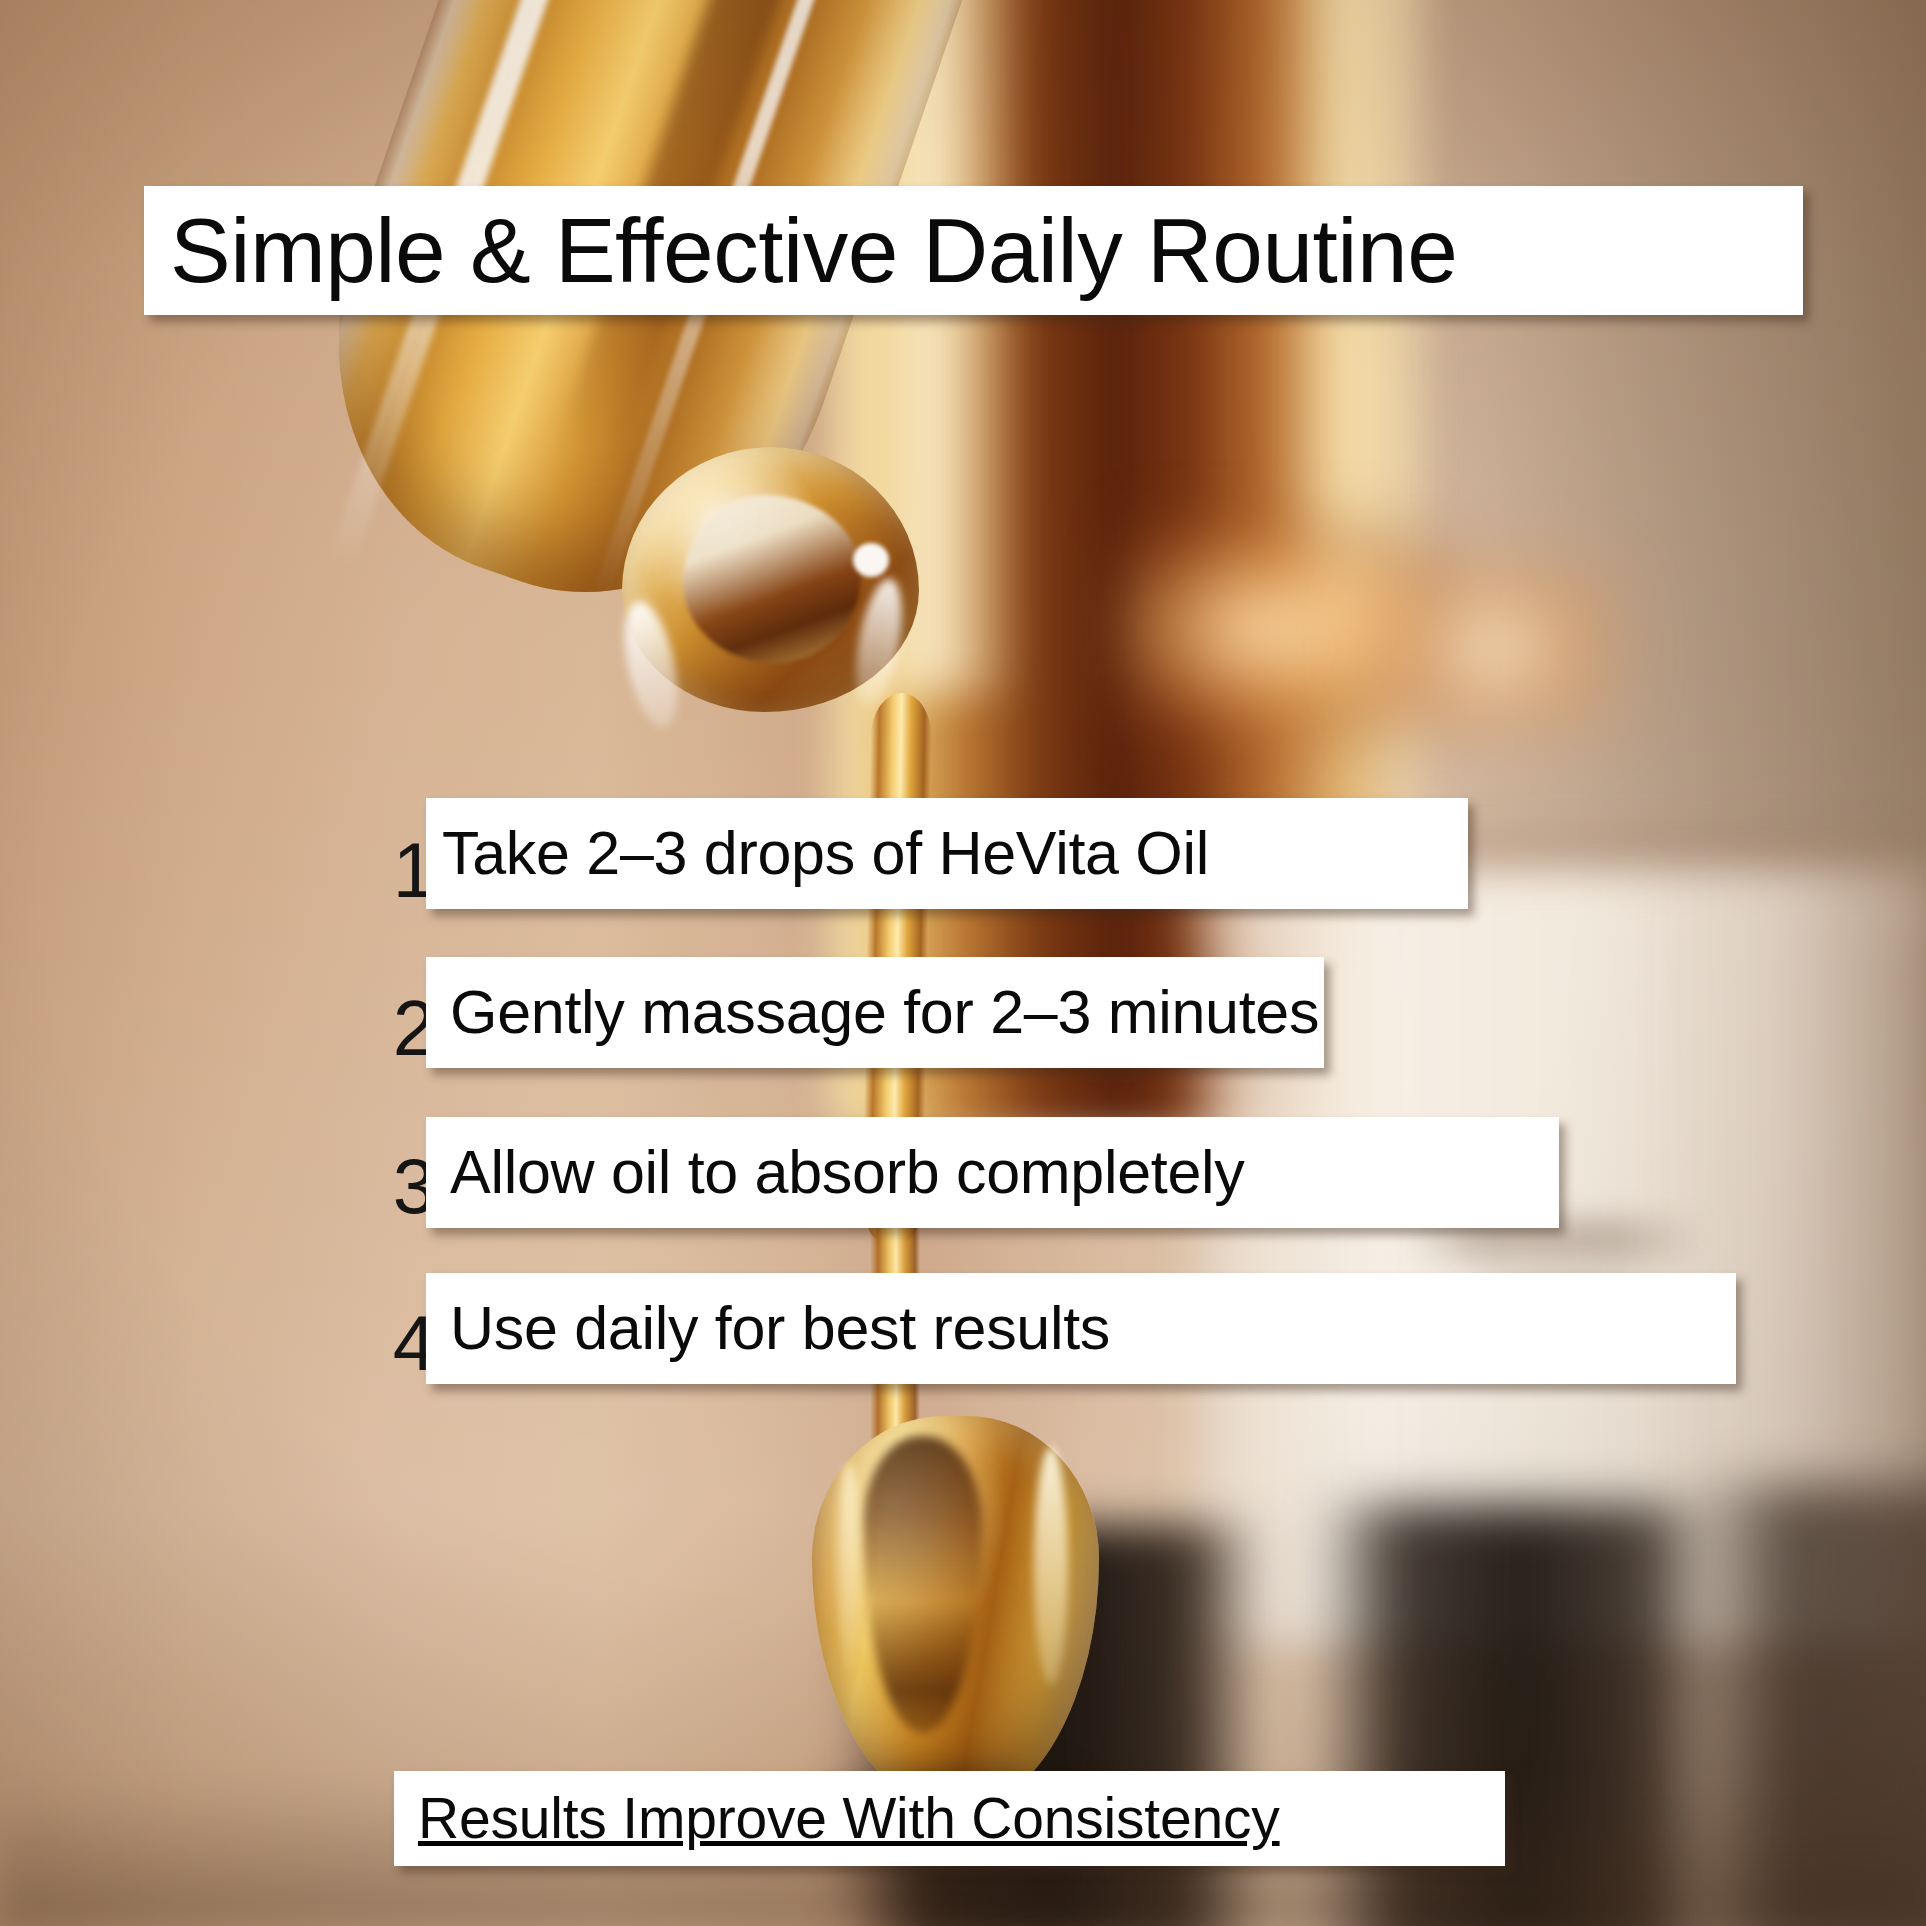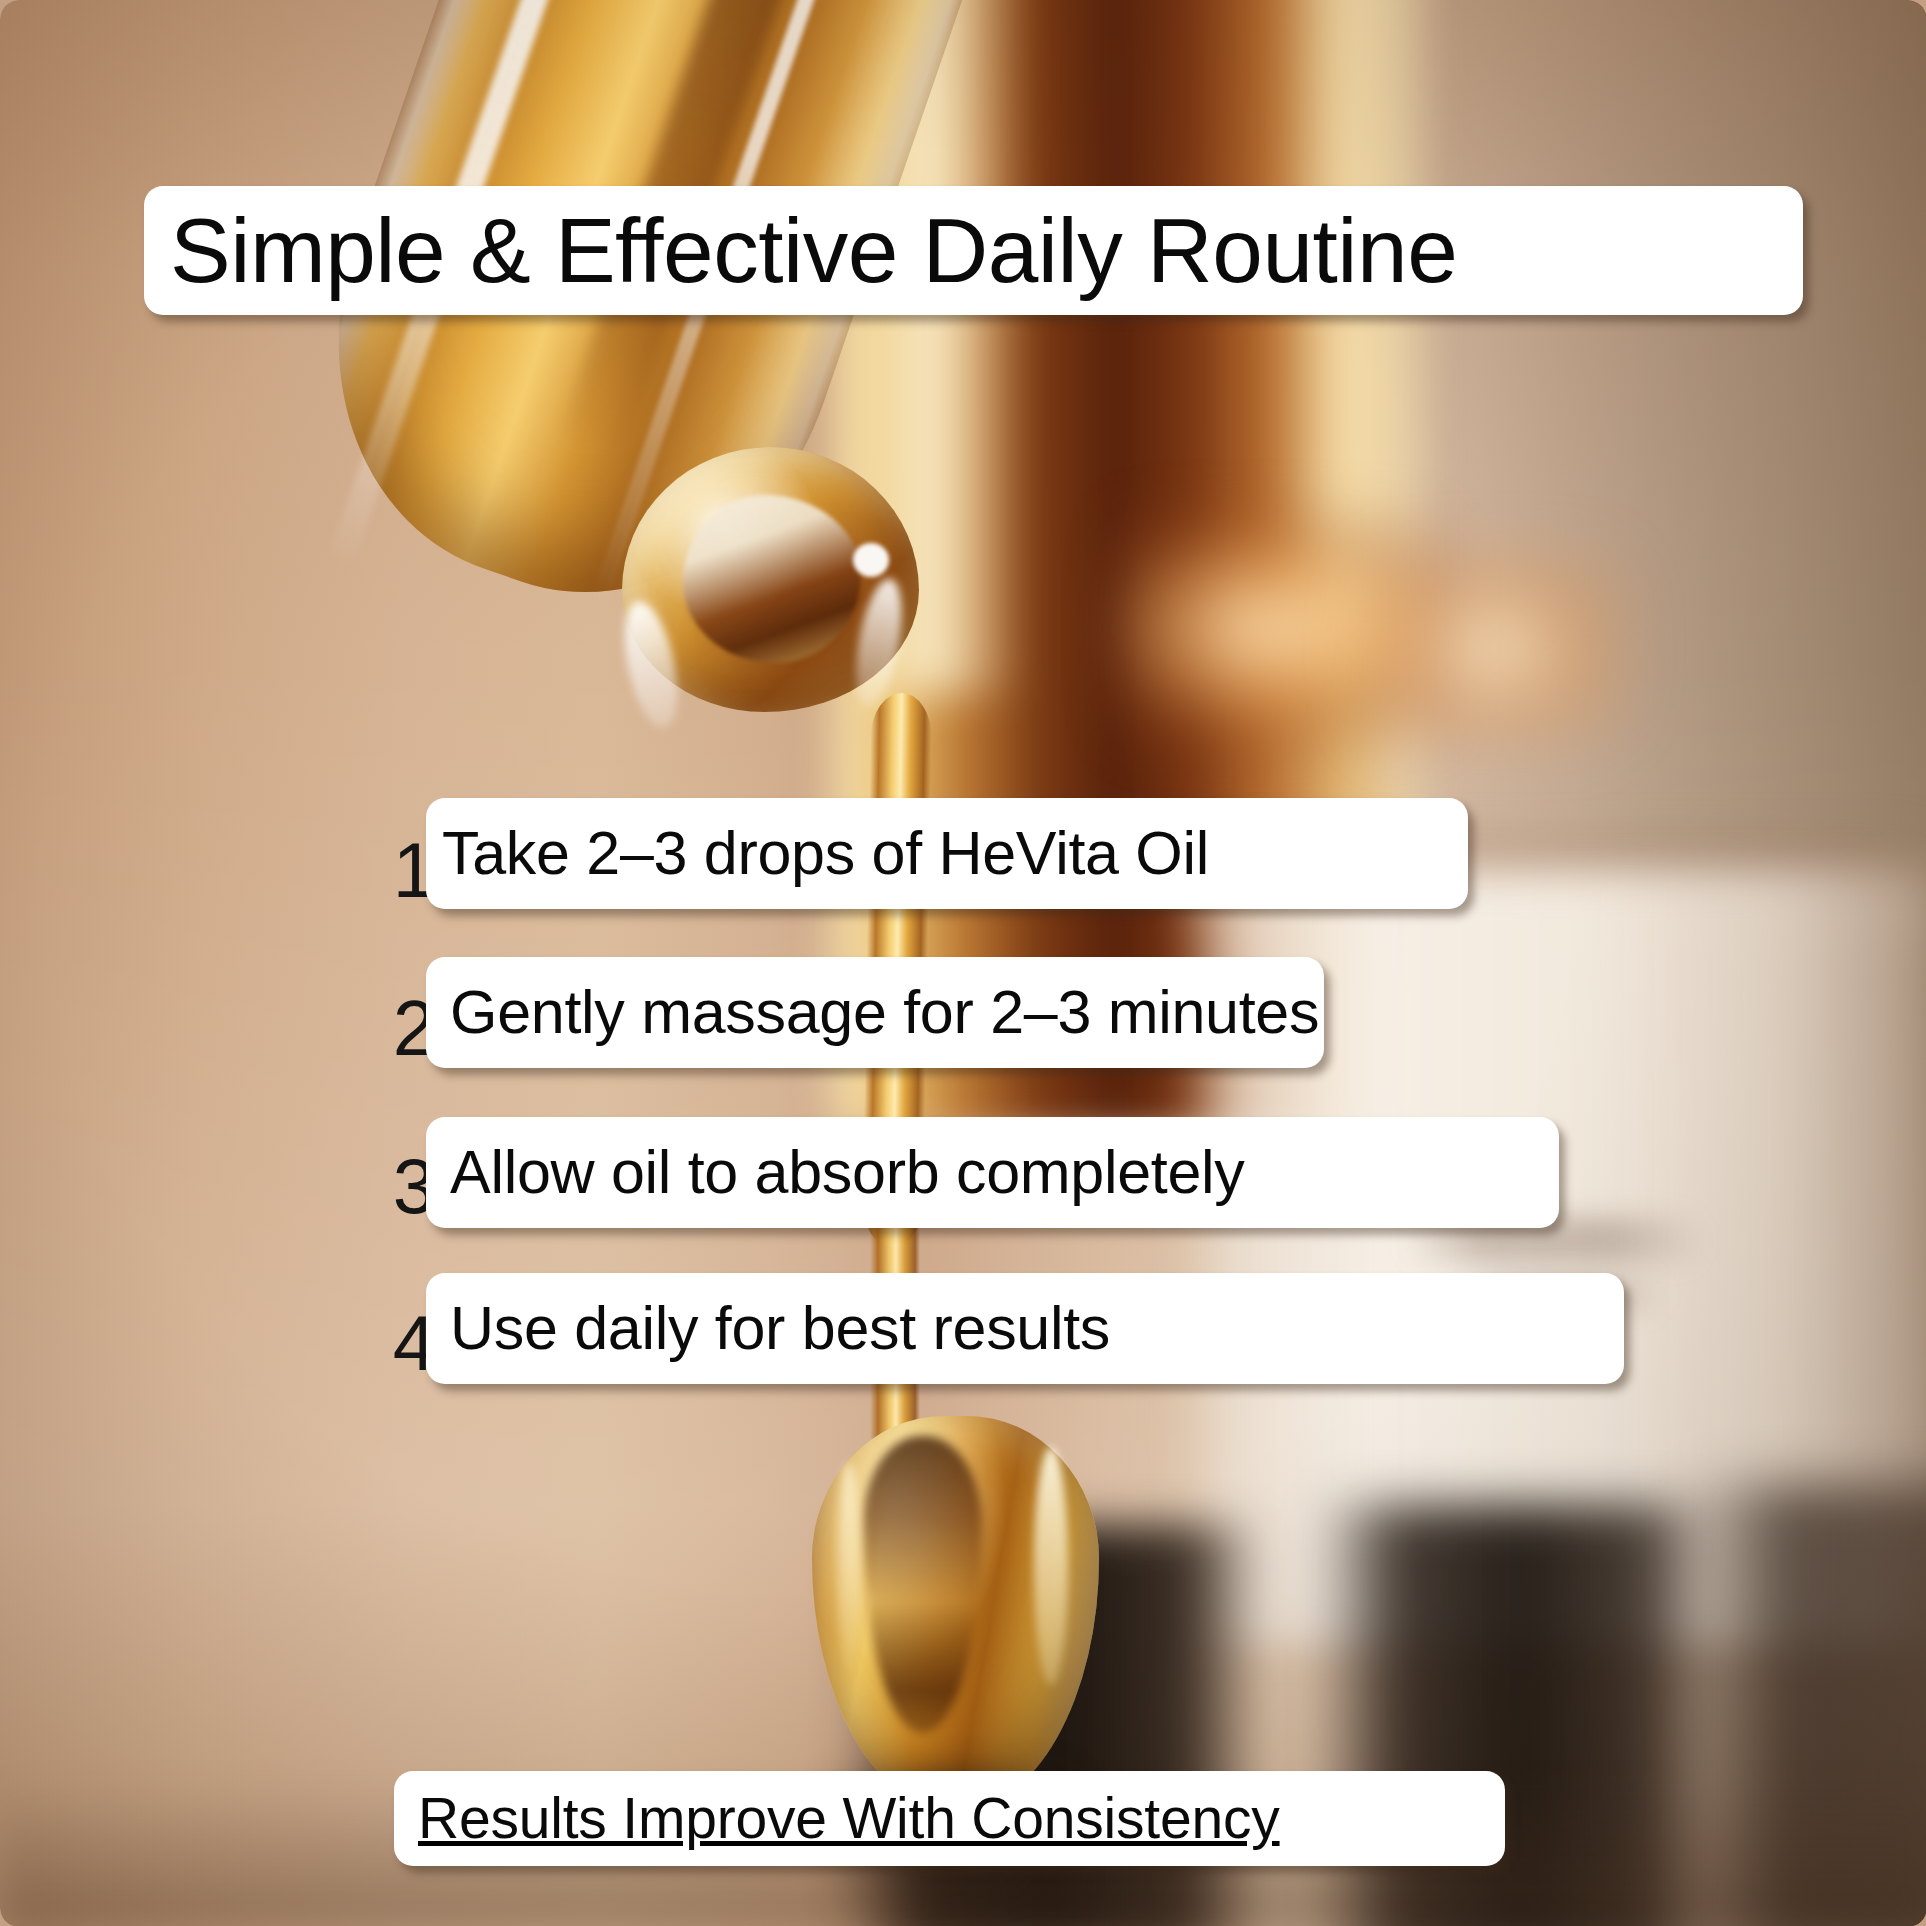--- a/index.html
+++ b/index.html
@@ -1,15 +1,15 @@
 <!DOCTYPE html>
 <html><head>
 <meta charset="utf-8">
 <style>
-  * { margin:0; padding:0; box-sizing:border-box;border-radius:19px; }
+  * { margin:0; padding:0; box-sizing:border-box; }
   html,body { width:1927px; height:1927px; overflow:hidden; }
   body {
     font-family:"Liberation Sans", sans-serif;
     background:#c3a084;
   }
 
   
   #stage {
     position:relative;
     width:1927px; height:1927px;
@@ -433,21 +433,21 @@
     letter-spacing:-0.3px;
   }
   #step-1-num { left:348px; top:832px; }
   #step-2-num { left:348px; top:990px; }
   #step-3-num { left:348px; top:1148px; }
   #step-4-num { left:348px; top:1305px; }
 
   #step-1-plate { left:426px; top:798px;  width:1042px; height:111px; padding-left:16px; }
   #step-2-plate { left:426px; top:957px;  width:898px; height:111px; padding-left:24px; }
   #step-3-plate { left:426px; top:1117px; width:1133px; height:111px; padding-left:24px;align-items:center; }
-  #step-4-plate { left:426px; top:1273px; width:1198px; height:111px; padding-left:24px; }
+  #step-4-plate { left:426px; top:1273px; width:1310px; height:111px; padding-left:24px; }
 
   
   #footer-plate {
     left:394px; top:1771px;
     width:1111px; height:95px;
     padding-left:24px;
     text-decoration:underline;
   }
   #footer-plate .plate-text {
     font-size:57px;

